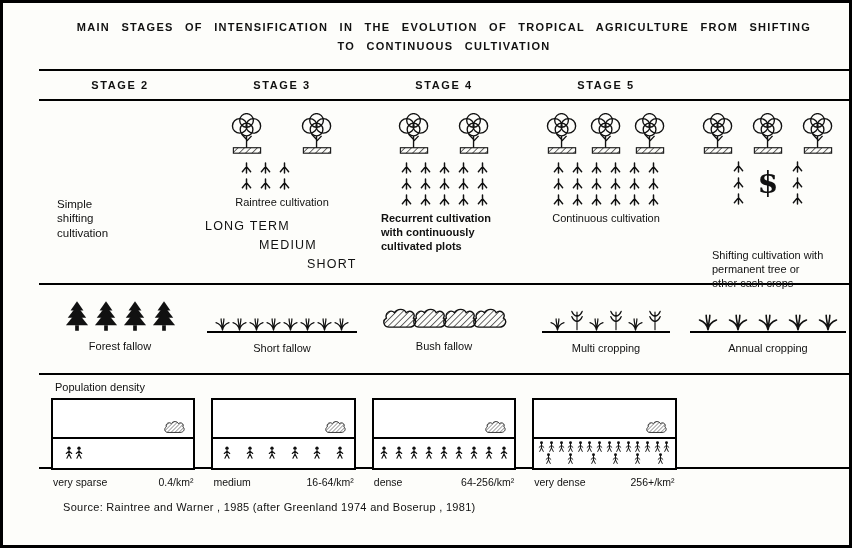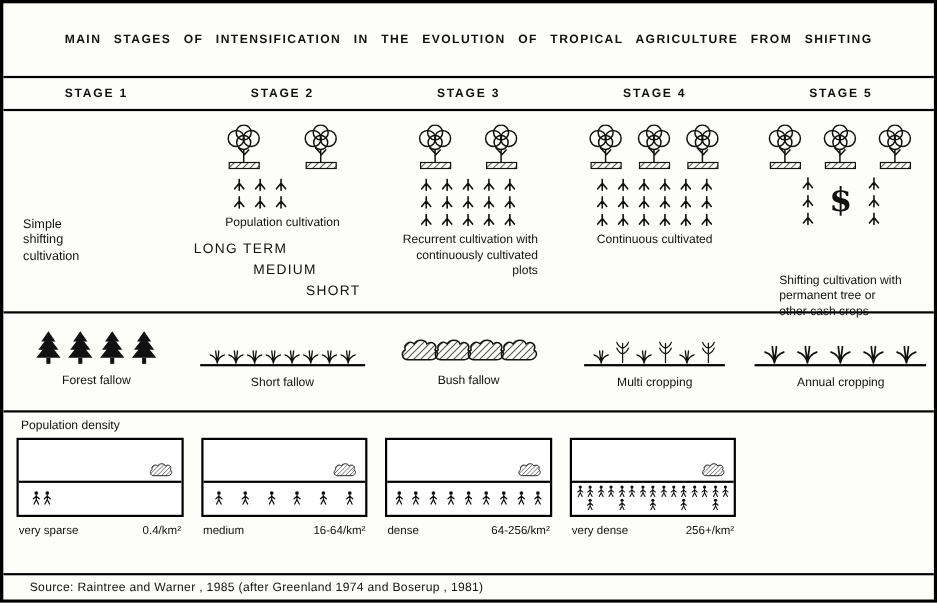--- a/index.html
+++ b/index.html
@@ -3,61 +3,62 @@
 <meta charset="utf-8">
 <style>
   html,body { margin:0; padding:0; background:#e8e8e4; }
   .figure {
     width:852px; height:548px; box-sizing:border-box;
     margin:0 auto; background:#fdfdfa; color:#111;
     border:3px solid #000;
     font-family:"Liberation Sans", sans-serif;
     display:flex; flex-direction:column; overflow:hidden;
     position:relative;
+    padding-left:36px;
   }
   
   .title-block { height:66px; display:flex; flex-direction:column; justify-content:center;
     align-items:center; gap:7px; text-align:center; font-weight:bold; font-size:11px;
     letter-spacing:1.3px; word-spacing:7px; }
   
   .stage-header-row { border-top:2px solid #000; border-bottom:2px solid #000; height:28px;
     display:grid; grid-template-columns:repeat(5,1fr); align-items:center;
     font-weight:bold; font-size:11px; letter-spacing:1.6px; text-align:center; }
   
   .main-row { height:182px; display:grid; grid-template-columns:repeat(5,1fr);
     border-bottom:2px solid #000; }
   .main-col { position:relative; display:flex; flex-direction:column; align-items:center; padding-top:12px; }
   .trees { display:flex; align-items:flex-end; }
   .col2 .trees { gap:30px; } .col3 .trees { gap:20px; } .col4 .trees { gap:4px; } .col5 .trees { gap:10px; }
   .sprout-grid { display:flex; flex-wrap:wrap; gap:4px 8px; justify-content:center; margin-top:5px; }
   .sg2 { width:60px; align-self:flex-start; margin-left:34px; }
   .sg3 { width:104px; } .sg4 { width:116px; }
   .caption { font-size:11px; margin-top:6px; line-height:1.25; text-align:center; }
   .caption-s1 { margin-top:84px; width:74px; text-align:left; align-self:flex-start; margin-left:18px; font-size:11.5px; }
-  .caption-s3 { width:126px; text-align:right; }
+  .caption-s3 { width:126px; text-align:left;font-weight:bold; }
   .caption-s5 { width:112px; text-align:left;margin-top:44px; }
   .stair { font-size:12.5px; letter-spacing:1.2px; align-self:flex-start; margin-top:5px; }
   .stair1 { margin-left:4px; margin-top:9px; } .stair2 { margin-left:58px; } .stair3 { margin-left:106px; }
   .s5-row { display:flex; align-items:center; gap:14px; margin-top:4px; }
   .s5-col { display:flex; flex-direction:column; gap:4px; align-items:center; }
   .dollar { font-size:30px; line-height:1; font-weight:bold; font-family:"DejaVu Serif", serif; }
   
   .fallow-row { height:80px; border-bottom:2px solid #000; display:grid;
     grid-template-columns:repeat(5,1fr); padding-top:8px; }
   .fallow-col { display:flex; flex-direction:column; align-items:center; }
   .fallow-icons { display:flex; align-items:flex-end; height:38px; }
   .forest { gap:5px; }
   .bushes svg:not(:first-child) { margin-left:-6px; }
   .baseline { border-bottom:2px solid #000; padding:0 8px; }
   .shortf { gap:2px; }
   .annual { gap:10px; } .annual .ic-grass { width:20px; height:17px; }
   .multi { gap:5px; } .multi span { display:inline-flex; align-items:flex-end; }
   .fallow-label { font-size:11px; margin-top:9px; }
   
-  .population-section { height:148px; box-sizing:border-box; border-bottom:2px solid #000; padding:4px 12px 0; }
+  .population-section { height:94px; box-sizing:border-box; border-bottom:2px solid #000; padding:4px 12px 0; }
   .pop-title { font-size:11px; margin:2px 0 5px 4px; }
   .pop-grid { display:grid; grid-template-columns:repeat(5,1fr); gap:0 16px; }
   .pop-box { position:relative; height:72px; border:2px solid #000; box-sizing:border-box; background:#fff; }
   .pop-line { position:absolute; left:0; right:0; top:54%; border-top:2px solid #000; }
   .pop-bush { position:absolute; right:8px; top:calc(54% - 17px); height:16px; }
   .pop-bush .ic-bush { width:22px; height:15px; }
   .pop-people { position:absolute; left:4px; right:4px; top:calc(54% + 2px); bottom:2px;
     display:flex; flex-wrap:wrap; align-items:center; align-content:center;
     justify-content:space-around; gap:2px 3px; }
   .p1 { justify-content:flex-start; padding-left:8px; gap:2px; }
@@ -117,24 +118,24 @@
       <circle cx="5" cy="2.6" r="2.1" fill="#111"></circle>
       <path d="M5 4.6 V10 M5 6.2 L1.6 9.2 M5 6.2 L8.4 9.2 M5 10 L2.4 15.2 M5 10 L7.6 15.2" fill="none" stroke="#111" stroke-width="1.4" stroke-linecap="round"></path>
     </symbol>
   </defs>
 </svg>
 
 <div class="figure">
 
   <div class="title-block">
     <div>MAIN STAGES OF INTENSIFICATION IN THE EVOLUTION OF TROPICAL AGRICULTURE FROM SHIFTING</div>
+    <div>TO CONTINUOUS CULTIVATION</div>
   </div>
 
   <div class="stage-header-row">
-    <div>STAGE 1</div>
     <div>STAGE 2</div>
     <div>STAGE 3</div>
     <div>STAGE 4</div>
     <div>STAGE 5</div>
   </div>
 
   <div class="main-row">
     <div class="main-col col1">
       <div class="caption caption-s1">Simple shifting cultivation</div>
     </div>
@@ -160,21 +161,21 @@
           <svg class="ic ic-sprout" aria-hidden="true">
             <use href="#sprout"></use>
           </svg>
           <svg class="ic ic-sprout" aria-hidden="true">
             <use href="#sprout"></use>
           </svg>
           <svg class="ic ic-sprout" aria-hidden="true">
             <use href="#sprout"></use>
           </svg>
         </div>
-      <div class="caption">Population cultivation</div>
+      <div class="caption">Raintree cultivation</div>
       <div class="stair stair1">LONG TERM</div>
       <div class="stair stair2">MEDIUM</div>
       <div class="stair stair3">SHORT</div>
     </div>
     <div class="main-col col3">
       <div class="trees">
           <svg class="ic ic-tree" aria-hidden="true">
             <use href="#tree"></use>
           </svg>
           <svg class="ic ic-tree" aria-hidden="true">
@@ -291,21 +292,21 @@
           <svg class="ic ic-sprout" aria-hidden="true">
             <use href="#sprout"></use>
           </svg>
           <svg class="ic ic-sprout" aria-hidden="true">
             <use href="#sprout"></use>
           </svg>
           <svg class="ic ic-sprout" aria-hidden="true">
             <use href="#sprout"></use>
           </svg>
         </div>
-      <div class="caption">Continuous cultivated</div>
+      <div class="caption">Continuous cultivation</div>
     </div>
     <div class="main-col col5">
       <div class="trees">
           <svg class="ic ic-tree" aria-hidden="true">
             <use href="#tree"></use>
           </svg>
           <svg class="ic ic-tree" aria-hidden="true">
             <use href="#tree"></use>
           </svg>
           <svg class="ic ic-tree" aria-hidden="true">

